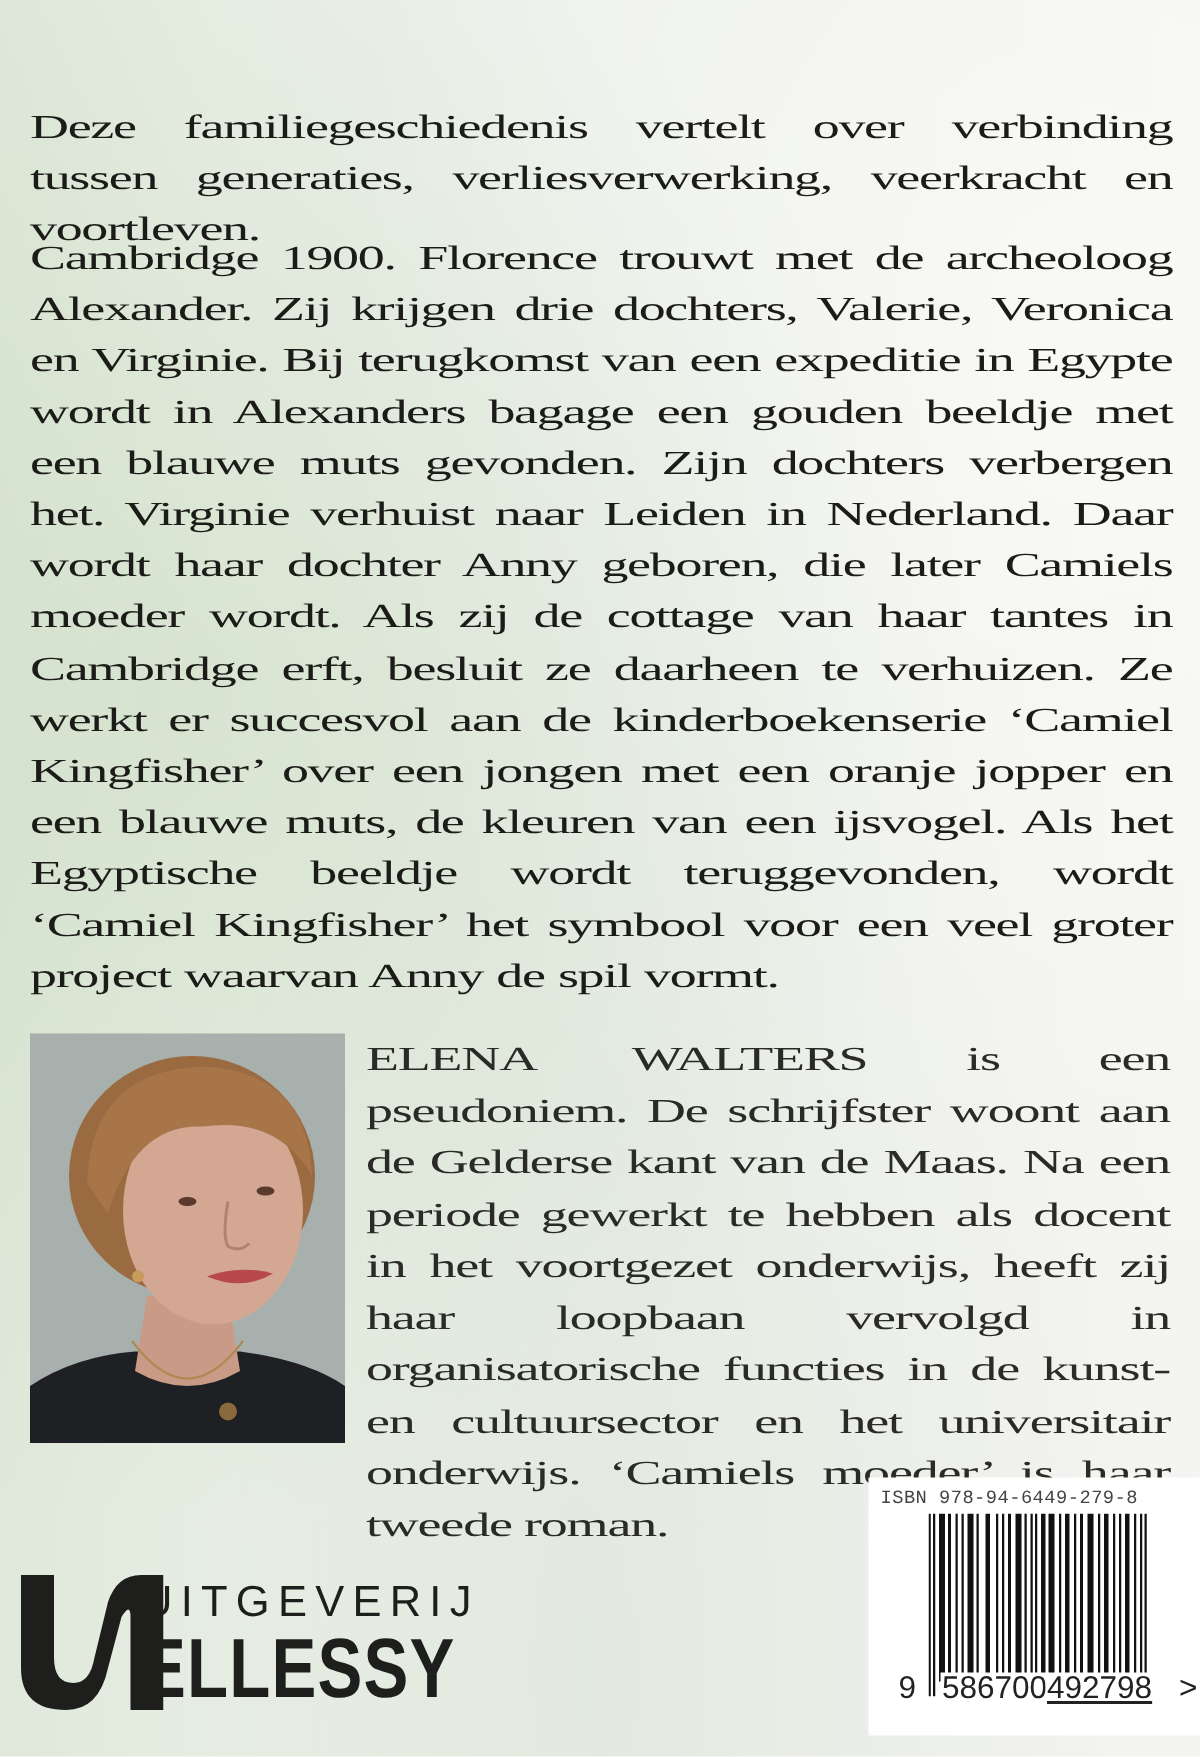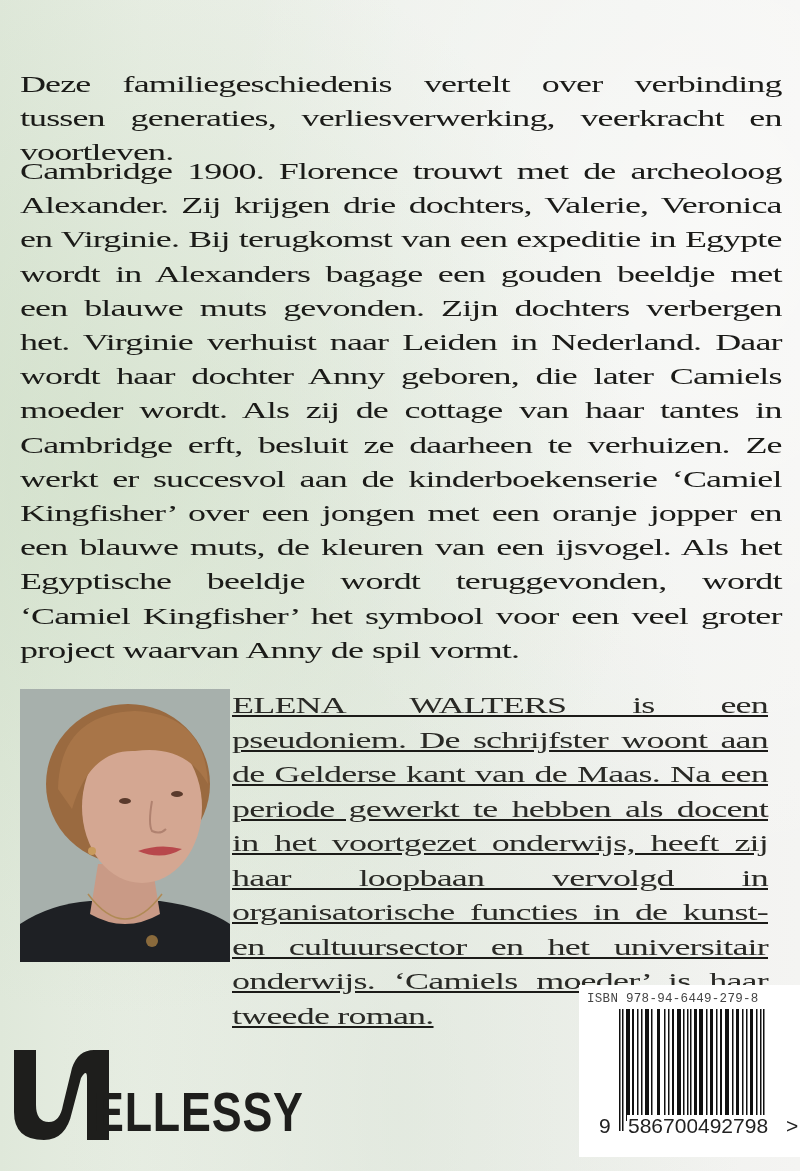--- a/index.html
+++ b/index.html
@@ -74,21 +74,21 @@
     }
     .bars { position: absolute; left: 40px; top: 24px; width: 150px; height: 122px; }
     .bars svg { width: 150px; height: 122px; display: block; }
     .ean {
       position: absolute; top: 130px;
       font-family: "Liberation Sans", "DejaVu Sans", sans-serif;
       font-size: 21px; color: #222; background: #fff; padding: 0 1px; line-height: 22px;
     }
     .ean-first { left: 19px; background: transparent; }
     .ean-left { left: 48px; }
-    .ean-right { left: 118px; }
+    .ean-right { left: 118px; text-decoration: underline; }
     .ean-arrow { left: 206px; background: transparent; }
   </style>
 </head>
 <body>
 
 <div class="cover"></div>
 
 <div class="blurb p1">
   <p>Deze familiegeschiedenis vertelt over verbinding tussen generaties, verliesverwerking, veerkracht en voortleven.</p>
 </div>
@@ -118,30 +118,31 @@
     <ellipse cx="157" cy="105" rx="6" ry="3" fill="#5a3a2c"></ellipse>
 
     <path d="M132 112 Q128 135 132 142 Q140 146 146 140" stroke="#b08270" stroke-width="2" fill="none"></path>
 
     <path d="M118 162 Q140 154 162 160 Q142 172 118 162 Z" fill="#b8484c"></path>
 
     <circle cx="72" cy="162" r="4" fill="#c89a5c"></circle>
   </svg>
 </div>
 
-<div class="bio-text-wrap" style="position:absolute; left:232px; top:689px; width:536px;text-decoration:underline;">
+<div class="bio-text-wrap" style="position:absolute; left:244px; top:689px; width:536px;">
   <p class="bio" style="position:static; width:335px;">ELENA WALTERS is een pseudoniem. De schrijfster woont aan de Gelderse kant van de Maas. Na een periode gewerkt te hebben als docent in het voortgezet onderwijs, heeft zij haar loopbaan vervolgd in organisatorische functies in de kunst- en cultuursector en het universitair onderwijs. ‘Camiels moeder’ is haar tweede roman.</p>
 </div>
 
 <div class="logo">
   <div class="logo-mark">
     <svg viewBox="0 0 95 90">
       <path d="M0 0 L22 0 L22 55 Q22 72 35 72 Q46 72 49 55 L58 18 Q64 0 80 0 L95 0 L95 90 L73 90 L73 28 Q73 18 67 28 L58 62 Q52 90 30 90 Q0 90 0 62 Z" fill="#1e1e1c"></path>
     </svg>
   </div>
+  <div class="logo-top">UITGEVERIJ</div>
   <div class="logo-bottom">ELLESSY</div>
 </div>
 
 <div class="barcode-box">
   <div class="isbn-label">ISBN 978-94-6449-279-8</div>
   <div class="bars">
     <svg viewBox="0 0 150 122" preserveAspectRatio="none">
       <g fill="#111">
         <rect x="0" y="0" width="1.5" height="122"></rect>
         <rect x="3" y="0" width="1.5" height="122"></rect>

